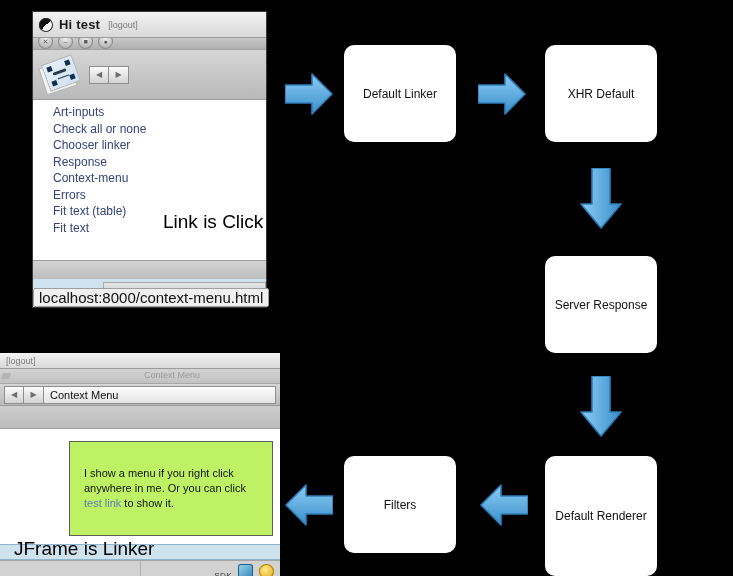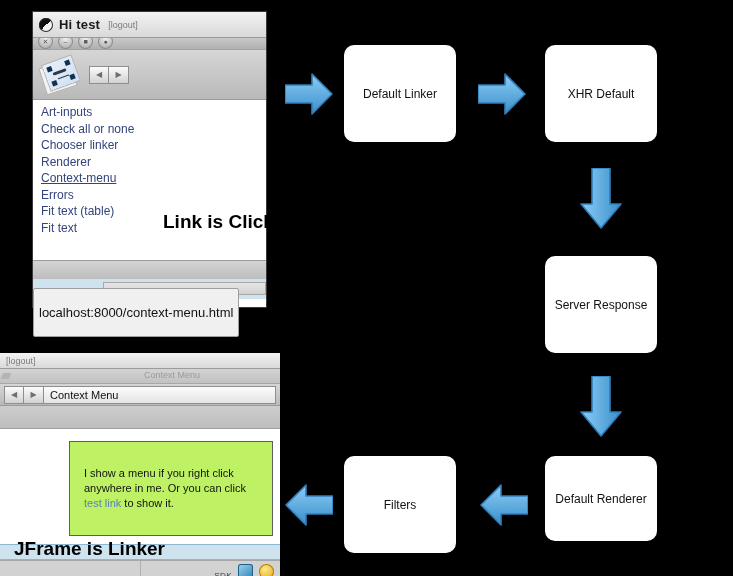--- a/index.html
+++ b/index.html
@@ -90,39 +90,39 @@
     padding-left:6px;box-sizing:border-box;
     font-size:11px;color:#111;
   }
 
   .content{background:#fff;position:relative;overflow:hidden;}
   .linklist{padding:4px 0 0 8px;}
   .linklist a{
     display:block;font-size:12px;color:#34447a;
     text-decoration:none;line-height:16.5px;white-space:nowrap;
   }
-  .linklist a.underline{text-decoration:underline;}
+  .linklist a.underline{}
 
   .overlay-text{
-    position:absolute;font-weight:bold;color:#000;
+    position:absolute;font-weight:normal;color:#000;
     font-family:"Liberation Sans", sans-serif;
     white-space:nowrap;
   }
 
   .hbar{background:linear-gradient(#d4d4d4,#bdbdbd);border-top:1px solid #9c9c9c;}
   .statusrow{background:#cfe3ef;position:relative;}
   .statusrow .sunken{
     position:absolute;left:70px;top:3px;right:0;height:13px;
     background:linear-gradient(#e6e6e6,#d2d2d2);
     border:1px solid #a8a8a8;box-sizing:border-box;
   }
   .urlchip{
     position:absolute;
     background:#f0f0f0;border:1px solid #9e9e9e;border-radius:2px;
-    font-size:13px;color:#111;padding:16px 5px;white-space:nowrap;
+    font-size:15px;color:#111;padding:0 5px;white-space:nowrap;
   }
 
   
   .ghost-title{
     position:absolute;font-size:9px;color:#9b9b9b;
   }
   .panelbox{
     background:#bef264;border:1px solid #5d5d5d;box-sizing:border-box;
     display:flex;align-items:center;
   }
@@ -169,26 +169,26 @@
       <span class="gallery-icon">
         <span class="sheet s1"></span>
         <span class="sheet s2"></span>
       </span>
       <span class="navbtns">
         <span class="navbtn">◀</span>
         <span class="navbtn">▶</span>
       </span>
     </div>
 
-    <div class="content" style="height:160px;">
+    <div class="content" style="height:160px;margin-left:12px;">
       <div class="linklist">
         <a href="#">Art-inputs</a>
         <a href="#">Check all or none</a>
         <a href="#">Chooser linker</a>
-        <a href="#">Renderer</a>
+        <a href="#">Response</a>
         <a href="#" class="underline">Context-menu</a>
         <a href="#">Errors</a>
         <a href="#">Fit text (table)</a>
         <a href="#">Fit text</a>
       </div>
     </div>
 
     <div class="hbar" style="height:18px;"></div>
 
     <div class="statusrow" style="height:20px;">
@@ -250,21 +250,21 @@
     </div>
 
     <div class="flow-box" style="left:545px;top:45px;width:112px;height:97px;">
       <span>XHR Default</span>
     </div>
 
     <div class="flow-box" style="left:545px;top:256px;width:112px;height:97px;">
       <span>Server Response</span>
     </div>
 
-    <div class="flow-box" style="left:545px;top:456px;width:112px;height:85px;">
+    <div class="flow-box" style="left:545px;top:456px;width:112px;height:120px;">
       <span>Default Renderer</span>
     </div>
 
     <div class="flow-box" style="left:344px;top:456px;width:112px;height:97px;">
       <span>Filters</span>
     </div>
 
     <svg width="0" height="0" style="position:absolute" aria-hidden="true">
       <defs>
         <linearGradient id="agH" x1="0" y1="0" x2="0" y2="1">

